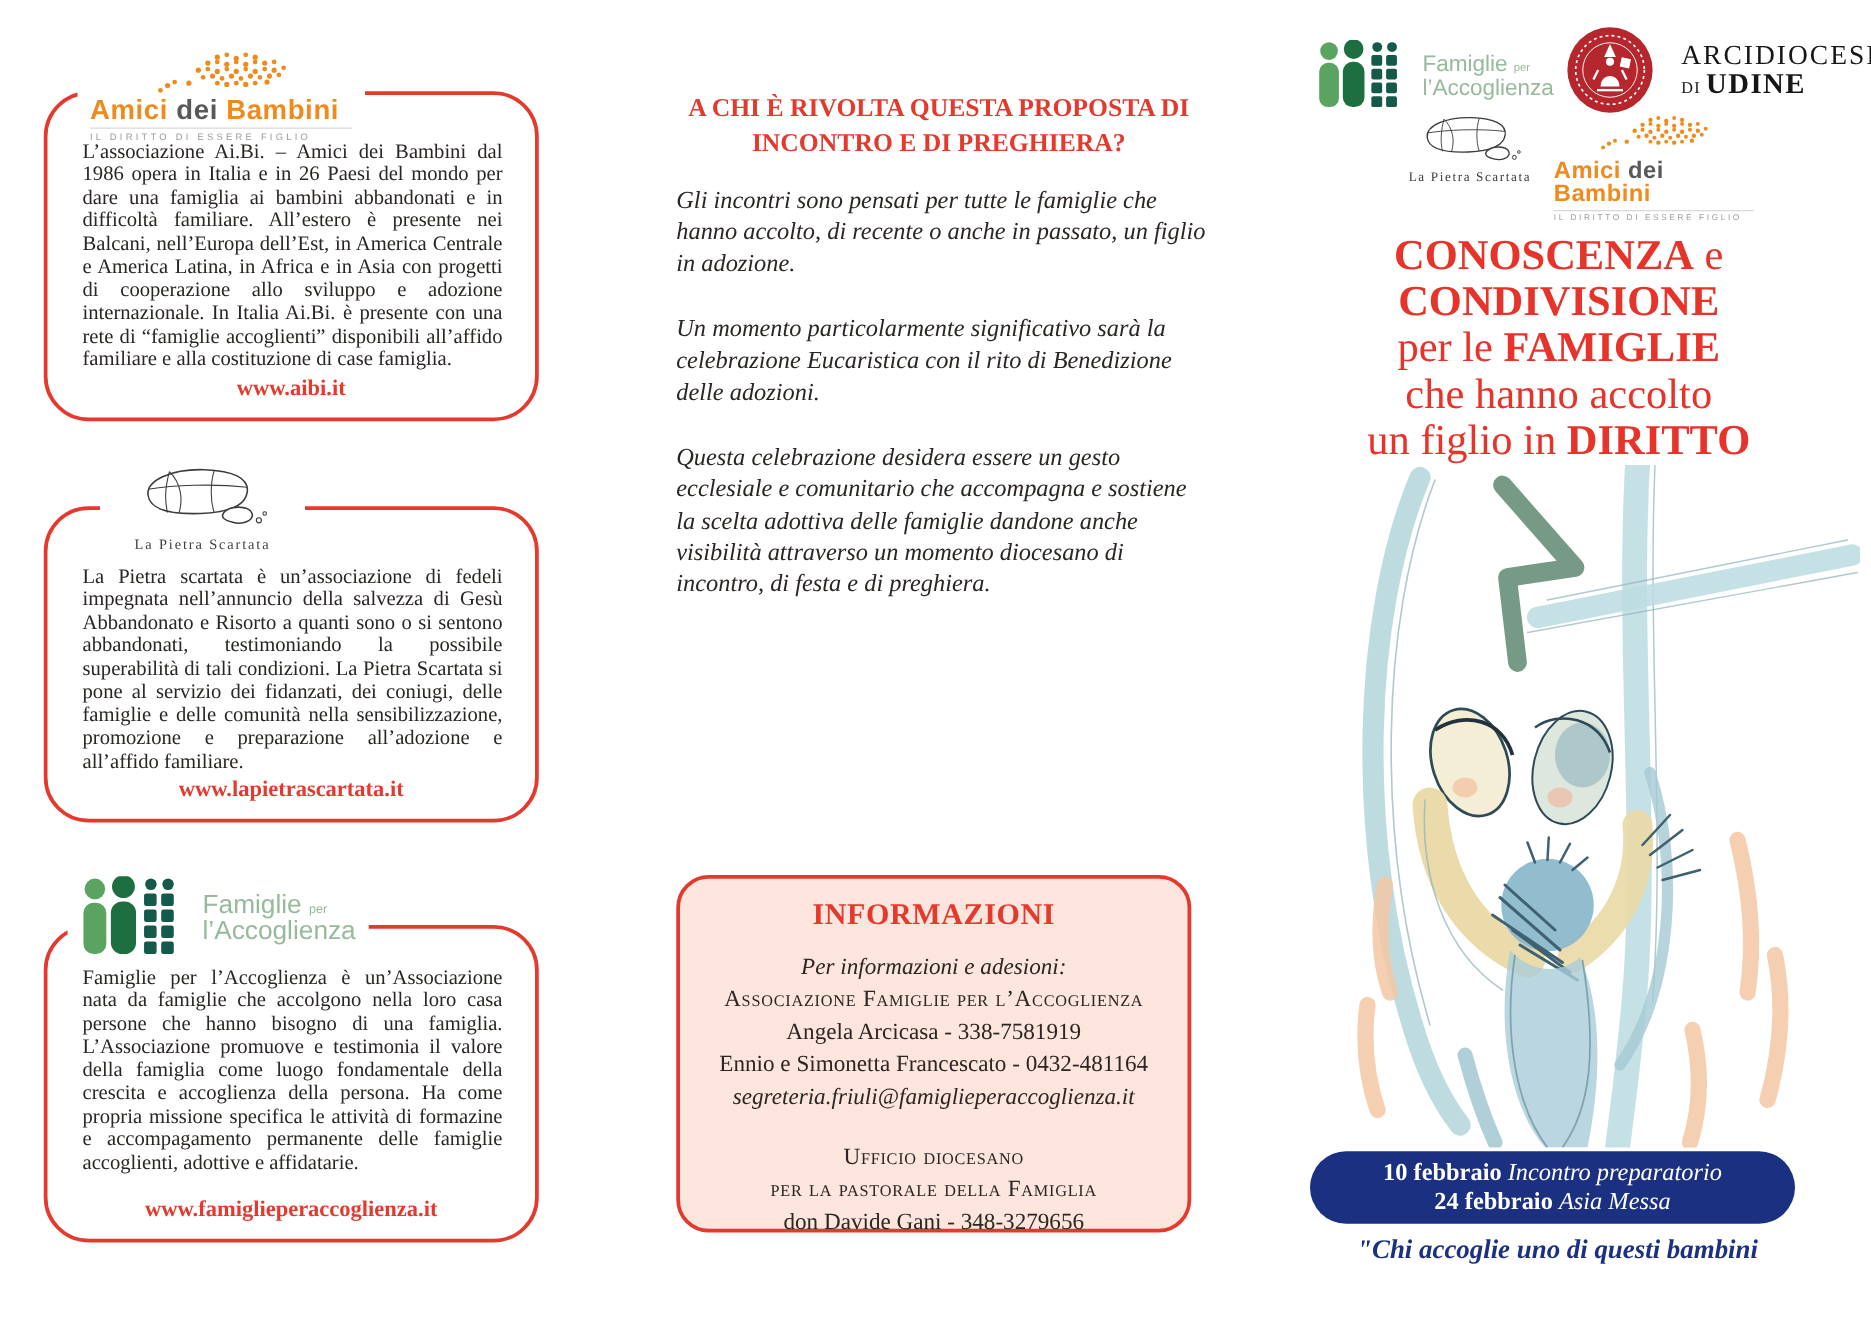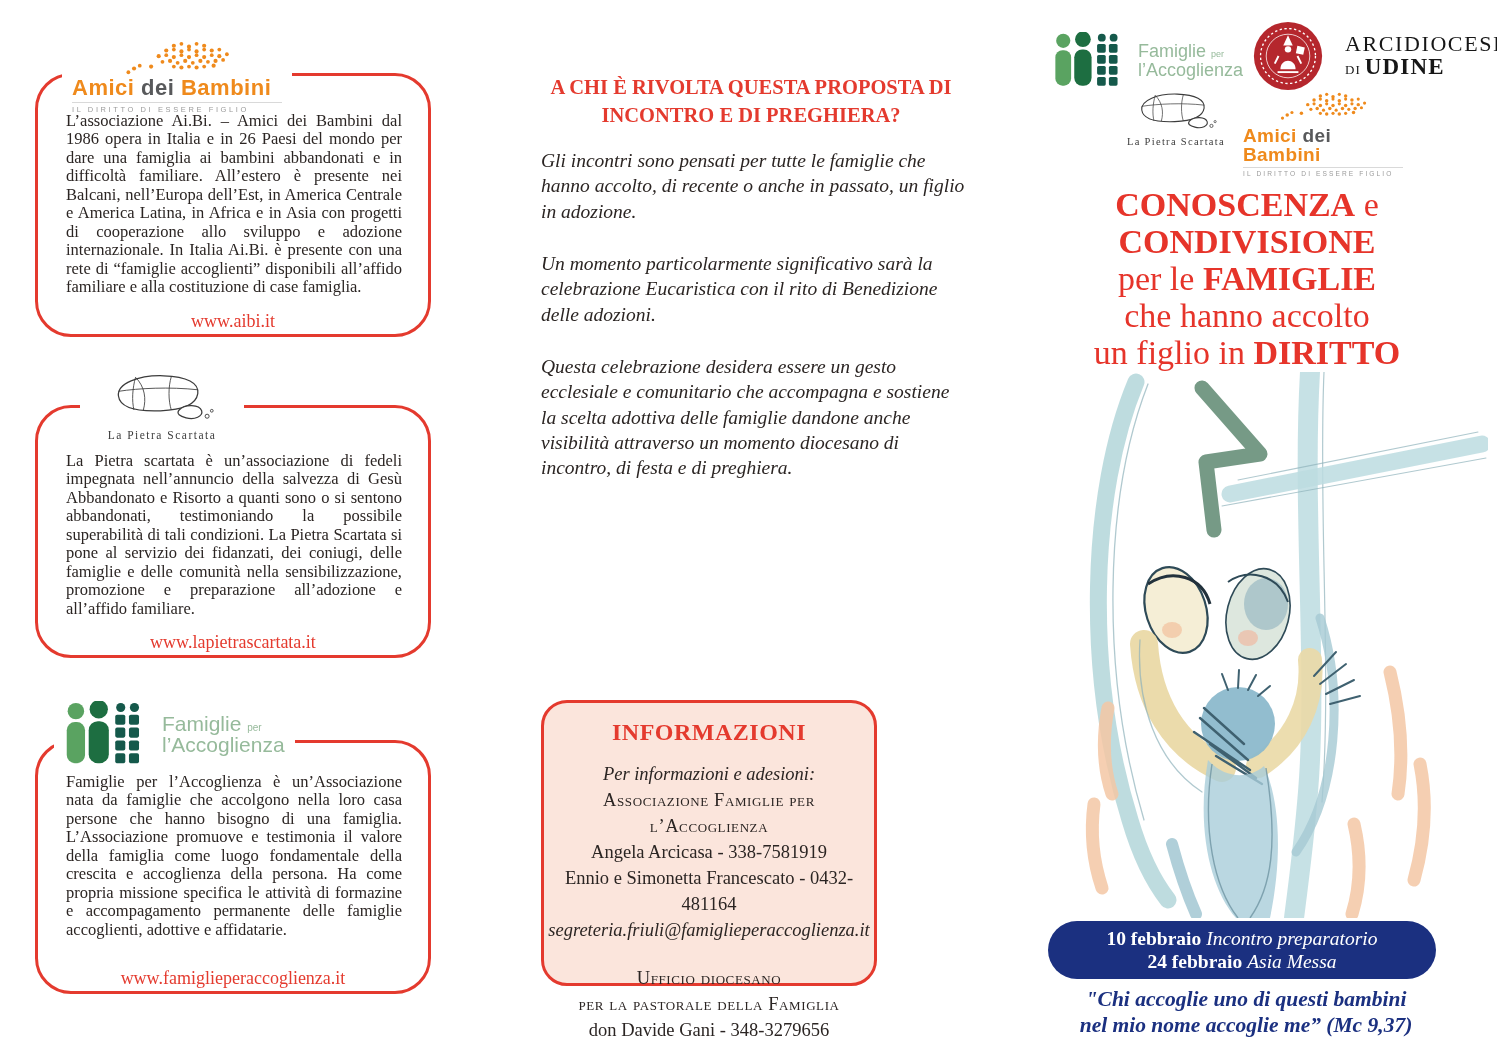--- a/index.html
+++ b/index.html
@@ -9,22 +9,22 @@
   
   .card{position:absolute;left:35px;width:390px;border:3px solid #e43a2e;border-radius:36px;background:#fff;}
   .card1{top:73px;height:258px;}
   .card2{top:405px;height:247px;}
   .card3{top:740px;height:248px;}
   .card-text{position:absolute;left:28px;right:26px;text-align:justify;
              font-size:16.5px;line-height:1.12;color:#2b2523;margin:0;}
   .card1 .card-text{top:36px;}
   .card2 .card-text{top:44px;}
   .card3 .card-text{top:30px;}
-  .card-link{position:absolute;bottom:2px;left:0;right:0;text-align:center;
-             color:#e43a2e;font-weight:normal;font-size:18px;}
+  .card-link{position:absolute;bottom:13px;left:0;right:0;text-align:center;
+             color:#e43a2e;font-weight:bold;font-size:18px;}
 
   
   .aibi-logo{position:absolute;top:-35px;left:24px;background:#fff;padding:0 10px;width:210px;}
   .aibi-dots{display:block;margin:0 auto 0 14px;}
   .aibi-words{font-family:"Liberation Sans", sans-serif;font-weight:bold;font-size:22px;
               color:#ef8a1c;letter-spacing:.5px;line-height:1;}
   .aibi-words .w2{color:#58595b;}
   .aibi-tagline{font-family:"Liberation Sans", sans-serif;font-size:7.5px;color:#9b9b9b;
                 letter-spacing:2.6px;margin-top:3px;border-top:1px solid #d9d9d9;padding-top:2px;}
 
@@ -37,21 +37,21 @@
             display:flex;align-items:center;gap:12px;}
   .fpa-text{font-family:"Liberation Sans", sans-serif;color:#96ba9b;font-size:21px;line-height:1.02;}
   .fpa-text .small{font-size:10px;}
 
   
   .mid-heading{position:absolute;left:540px;top:74px;width:422px;text-align:center;
                color:#e43a2e;font-weight:bold;font-size:20.5px;line-height:1.35;}
   .mid-paras{position:absolute;left:541px;top:148px;width:424px;}
   .mid-paras p{font-style:italic;font-size:19.5px;line-height:1.3;margin:0 0 27px 0;color:#2b2523;}
 
-  .info-box{position:absolute;left:541px;top:700px;width:336px;height:286px;background:#fbe5dc;
+  .info-box{position:absolute;left:541px;top:700px;width:412px;height:286px;background:#fbe5dc;
             border:3px solid #e43a2e;border-radius:26px;text-align:center;box-sizing:border-box;}
   .info-title{color:#e43a2e;font-weight:bold;font-size:24px;line-height:26px;margin:16px 0 16px 0;letter-spacing:.5px;}
   .info-main{font-size:18.5px;line-height:26px;color:#2b2523;}
   .info-office{margin-top:22px;font-size:18.5px;line-height:26px;color:#2b2523;}
   .sc{font-variant:small-caps;letter-spacing:.6px;}
   .it{font-style:italic;}
 
   
   .fpa-logo-right{position:absolute;left:1053px;top:32px;display:flex;align-items:center;gap:11px;}
   .fpa-text-sm{font-family:"Liberation Sans", sans-serif;color:#96ba9b;font-size:18px;line-height:1.05;}
@@ -386,16 +386,15 @@
     <path d="M120,472 C128,502 136,524 144,542" fill="none" stroke="#9cc3cf" stroke-width="12" stroke-linecap="round" opacity="0.8"></path>
   </svg>
 
   <div class="date-bar">
     <div><span class="d">10 febbraio</span> <span class="e">Incontro preparatorio</span></div>
     <div><span class="d">24 febbraio</span> <span class="e">Asia Messa</span></div>
   </div>
 
   <div class="quote">
     <div>"Chi accoglie uno di questi bambini</div>
-    <div>nel mio nome accoglie me” (Mc 9,37)</div>
   </div>
 
 </div>
 
 </body></html>

